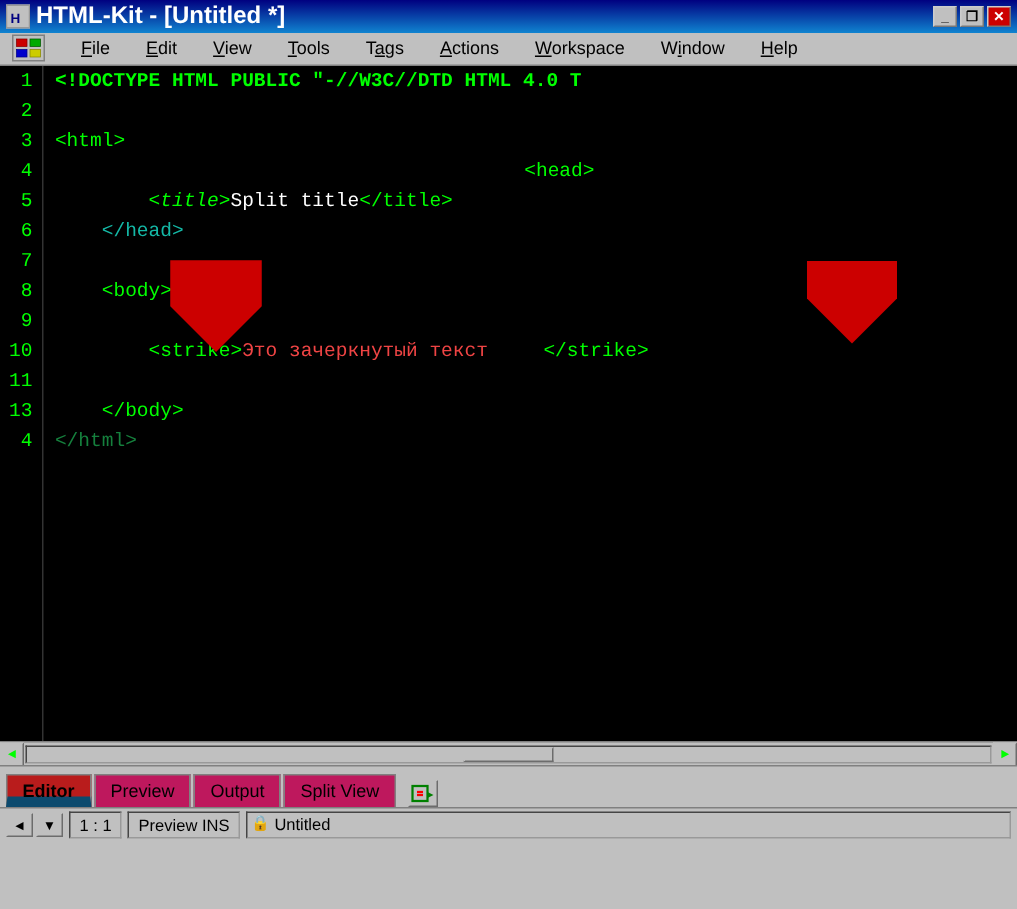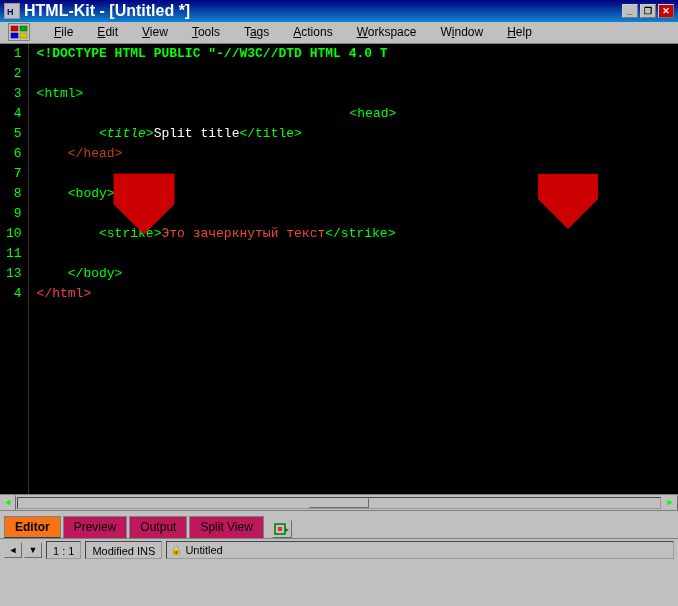--- a/index.html
+++ b/index.html
@@ -149,22 +149,22 @@
       padding: 3px 10px;
       font-size: 12px;
       border: 1px solid #808080;
       border-bottom: none;
       background: #be185d;
       cursor: pointer;
       margin-right: 2px;
       height: 22px;
     }
     .tab.active {
-      background: #f97316;
-      border-bottom: 1px solid #0c4a6e;
+      background: #b91c1c;
+      border-bottom: 7px solid #0c4a6e;
       z-index: 1;
       font-weight: bold;
     }
     .tab-extra {
       margin-left: 6px;
       display: flex; align-items: center;
     }
     .tab-icon {
       width: 20px; height: 18px;
       background: #c0c0c0;
@@ -277,28 +277,28 @@
       <div>13</div>
       <div>4</div>
     </div>
 
     <div class="code-lines" style="position:relative;">
       <div class="code-line" style="color:#00ff00; font-weight:bold;">&lt;!DOCTYPE HTML PUBLIC "-//W3C//DTD HTML 4.0 T</div>
       <div class="code-line">&nbsp;</div>
       <div class="code-line" style="color:#00ff00;">&lt;html&gt;</div>
       <div class="code-line" style="color:#00ff00;text-align:center;">&nbsp;&nbsp;&nbsp;&nbsp;&lt;head&gt;</div>
       <div class="code-line"><span style="color:#00ff00;font-style:italic;">&nbsp;&nbsp;&nbsp;&nbsp;&nbsp;&nbsp;&nbsp;&nbsp;&lt;title&gt;</span><span style="color:#ffffff;">Split title</span><span style="color:#00ff00;">&lt;/title&gt;</span></div>
-      <div class="code-line" style="color:#c2410c;">&nbsp;&nbsp;&nbsp;&nbsp;&lt;/head&gt;</div>
+      <div class="code-line" style="color:#14b8a6;">&nbsp;&nbsp;&nbsp;&nbsp;&lt;/head&gt;</div>
       <div class="code-line">&nbsp;</div>
       <div class="code-line" style="color:#00ff00;">&nbsp;&nbsp;&nbsp;&nbsp;&lt;body&gt;</div>
       <div class="code-line">&nbsp;</div>
-      <div class="code-line"><span style="color:#00ff00;">&nbsp;&nbsp;&nbsp;&nbsp;&nbsp;&nbsp;&nbsp;&nbsp;&lt;strike&gt;</span><span style="color:#ef4444;">Это зачеркнутый текст</span><span style="color:#00ff00;">&lt;/strike&gt;</span></div>
+      <div class="code-line"><span style="color:#00ff00;">&nbsp;&nbsp;&nbsp;&nbsp;&nbsp;&nbsp;&nbsp;&nbsp;&lt;strike&gt;</span><span style="color:#ef4444;">Это зачеркнутый текст</span><span style="color:#00ff00;margin-left:37px;">&lt;/strike&gt;</span></div>
       <div class="code-line">&nbsp;</div>
       <div class="code-line" style="color:#00ff00;">&nbsp;&nbsp;&nbsp;&nbsp;&lt;/body&gt;</div>
-      <div class="code-line" style="color:#ef4444;">&lt;/html&gt;</div>
+      <div class="code-line" style="color:#15803d;">&lt;/html&gt;</div>
 
       <div style="position:absolute;top:0;left:0;width:100%;height:100%;pointer-events:none;">
 
         <svg style="position:absolute;left:80px;top:125px;" width="70" height="70" viewBox="0 0 70 70">
           <polygon points="5,5 65,5 65,35 35,65 5,35" fill="#cc0000" stroke="#cc0000"></polygon>
 
           <polygon points="10,8 60,8 60,38 35,62 10,38" fill="#cc0000"></polygon>
           <polygon points="35,5 65,5 65,30 35,60 5,30 5,5" fill="#cc0000"></polygon>
         </svg>
 
@@ -334,18 +334,18 @@
     </div>
   </div>
 </div>
 
 <div class="status-bar">
   <div class="status-left">
     <div class="status-btn">◄</div>
     <div class="status-btn">▼</div>
   </div>
   <div class="status-section">1 : 1</div>
-  <div class="status-section">Modified INS</div>
+  <div class="status-section">Preview INS</div>
   <div class="status-filename">
     <span class="status-lock-icon">🔒</span>
     <span>Untitled</span>
   </div>
 </div>
 
 </body></html>

